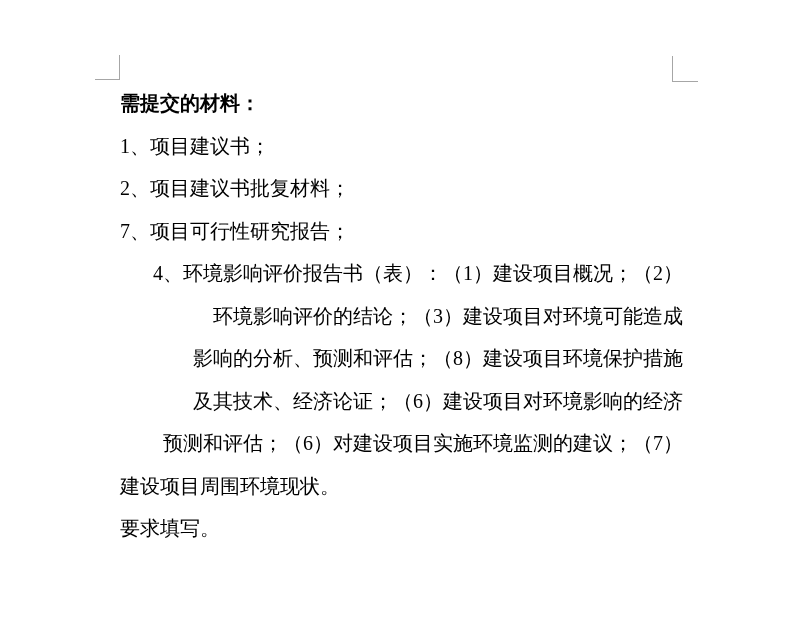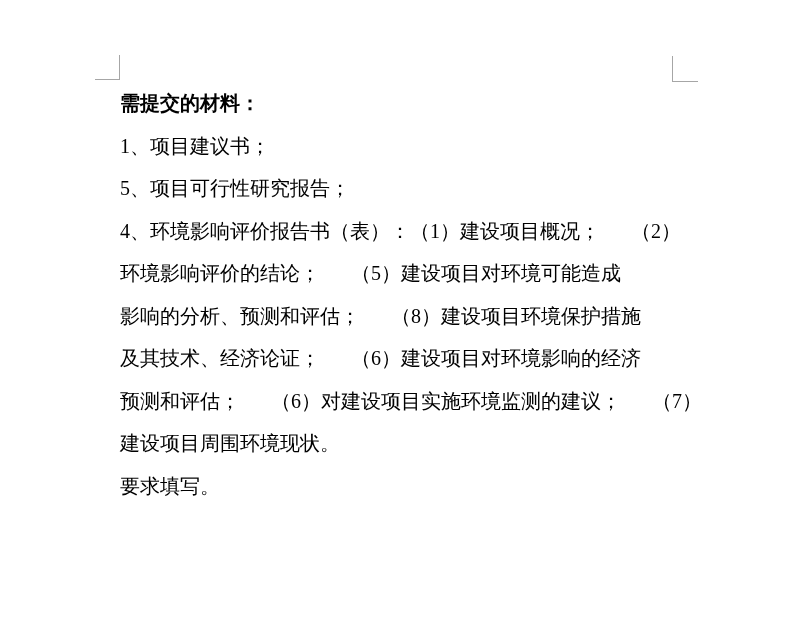--- a/index.html
+++ b/index.html
@@ -51,22 +51,21 @@
     color: #000000;
     letter-spacing: 0;
   }
   .line {
     height: 42.5px;
     line-height: 42.5px;
     white-space: nowrap;
   }
   .line.justified {
     display: flex;
-    justify-content: flex-start;
-    gap: 31px;
+    justify-content: flex-end;
   }
   .line.justified span {
     white-space: nowrap;
   }
   .line.heading {
     font-weight: bold;
   }
 </style>
 </head>
 <body>
@@ -79,33 +78,36 @@
   <div class="textblock">
 
     <div class="line heading">
       <span>需提交的材料：</span>
     </div>
 
     <div class="line">
       <span>1、项目建议书；</span>
     </div>
 
+    <div class="line">
+      <span>2、项目建议书批复材料；</span>
+    </div>
 
     <div class="line">
-      <span>5、项目可行性研究报告；</span>
+      <span>7、项目可行性研究报告；</span>
     </div>
 
     <div class="line justified">
       <span>4、环境影响评价报告书（表）：（1）建设项目概况；</span>
       <span>（2）</span>
     </div>
 
     <div class="line justified">
       <span>环境影响评价的结论；</span>
-      <span>（5）建设项目对环境可能造成</span>
+      <span>（3）建设项目对环境可能造成</span>
     </div>
 
     <div class="line justified">
       <span>影响的分析、预测和评估；</span>
       <span>（8）建设项目环境保护措施</span>
     </div>
 
     <div class="line justified">
       <span>及其技术、经济论证；</span>
       <span>（6）建设项目对环境影响的经济</span>

